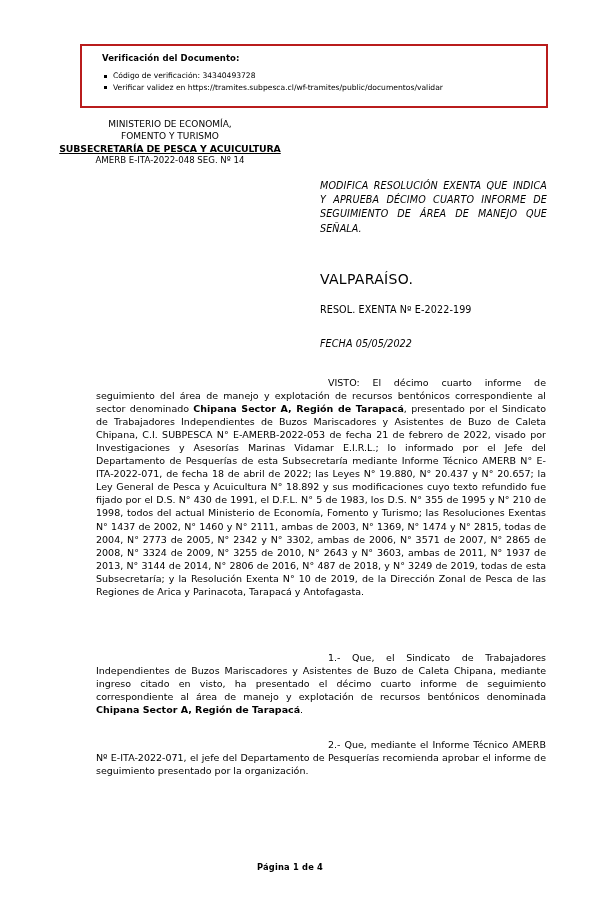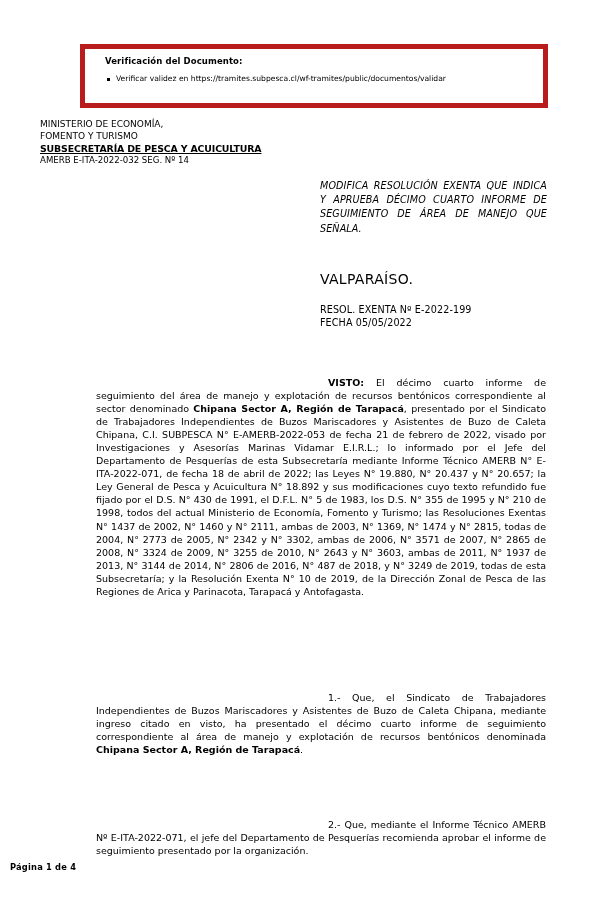--- a/index.html
+++ b/index.html
@@ -16,21 +16,21 @@
     overflow: hidden;
   }
 
   
   .verif-box {
     position: absolute;
     left: 80px;
     top: 44px;
     width: 468px;
     height: 64px;
-    border: 5px solid #b91c1c;
+    border: 2px solid #b91c1c;
     box-sizing: border-box;
     background: #ffffff;
   }
   .verif-title {
     position: absolute;
     left: 20px;
     top: 7px;
     font-size: 8.5px;
     font-weight: bold;
     letter-spacing: 0.1px;
@@ -59,21 +59,21 @@
     height: 3px;
     background: #000;
   }
 
   
   .ministry {
     position: absolute;
     left: 40px;
     top: 119px;
     width: 260px;
-    text-align: left;
+    text-align: center;
     font-size: 9px;
     line-height: 11.6px;
   }
   .ministry .l1, .ministry .l2 { display: block; }
   .ministry .sub {
     display: block;
     font-weight: bold;
     text-decoration: underline;
     letter-spacing: -0.15px;
     font-size: 9.4px;
@@ -108,83 +108,85 @@
   .rresol {
     position: absolute;
     left: 320px;
     top: 304px;
     font-size: 9.6px;
     letter-spacing: 0.1px;
   }
   .rfecha {
     position: absolute;
     left: 320px;
-    top: 317px;
+    top: 338px;
     font-size: 9.6px;
     letter-spacing: 0.1px;
+    font-style: italic;
   }
 
   
   .body-wrap {
     position: absolute;
     left: 96px;
     top: 376px;
     width: 450px;
   }
   p.para {
     margin: 0;
     font-size: 9.5px;
     line-height: 13.05px;
     text-align: justify;
     text-align-last: left;
   }
   p.para.indent-visto { text-indent: 232px; }
-  p.para.indent-num   { text-indent: 232px; margin-top: 40px; }
-  .b { font-weight: bold; }
+  p.para.indent-num   { text-indent: 232px; }
+  .b { font-weight: normal; }
   .bi { font-weight: bold; }
 
   .considerando {
     margin: 0;
     font-size: 9.5px;
     font-weight: bold;
     letter-spacing: 1.2px;
     padding-left: 232px;
   }
 
   .sp-22 { height: 22px; }
   .sp-29 { height: 29px; }
   .sp-24 { height: 24px; }
 
   
   .page-footer {
     position: absolute;
-    left: 10px;
+    left: 16px;
     top: 862px;
     width: 548px;
-    text-align: left;
+    text-align: center;
     font-size: 8.3px;
     font-weight: bold;
     letter-spacing: 0.2px;
   }
 </style>
 </head>
 <body>
 
 <div class="verif-box">
   <div class="verif-title">Verificación del Documento:</div>
   <ul class="verif-list">
+    <li>Código de verificación: 34340493728</li>
     <li>Verificar validez en https://tramites.subpesca.cl/wf-tramites/public/documentos/validar</li>
   </ul>
 </div>
 
 <div class="ministry">
   <span class="l1">MINISTERIO DE ECONOMÍA,</span>
   <span class="l2">FOMENTO Y TURISMO</span>
   <span class="sub">SUBSECRETARÍA DE PESCA Y ACUICULTURA</span>
-  <span class="amerb">AMERB E-ITA-2022-032 SEG. Nº 14</span>
+  <span class="amerb">AMERB E-ITA-2022-048 SEG. Nº 14</span>
 </div>
 
 <div class="rtitle">MODIFICA RESOLUCIÓN EXENTA QUE INDICA Y APRUEBA DÉCIMO CUARTO INFORME DE SEGUIMIENTO DE ÁREA DE MANEJO QUE SEÑALA.</div>
 <div class="rplace">VALPARAÍSO.</div>
 <div class="rresol">RESOL. EXENTA Nº E-2022-199</div>
 <div class="rfecha">FECHA 05/05/2022</div>
 
 <div class="body-wrap">
 
   <p class="para indent-visto">

